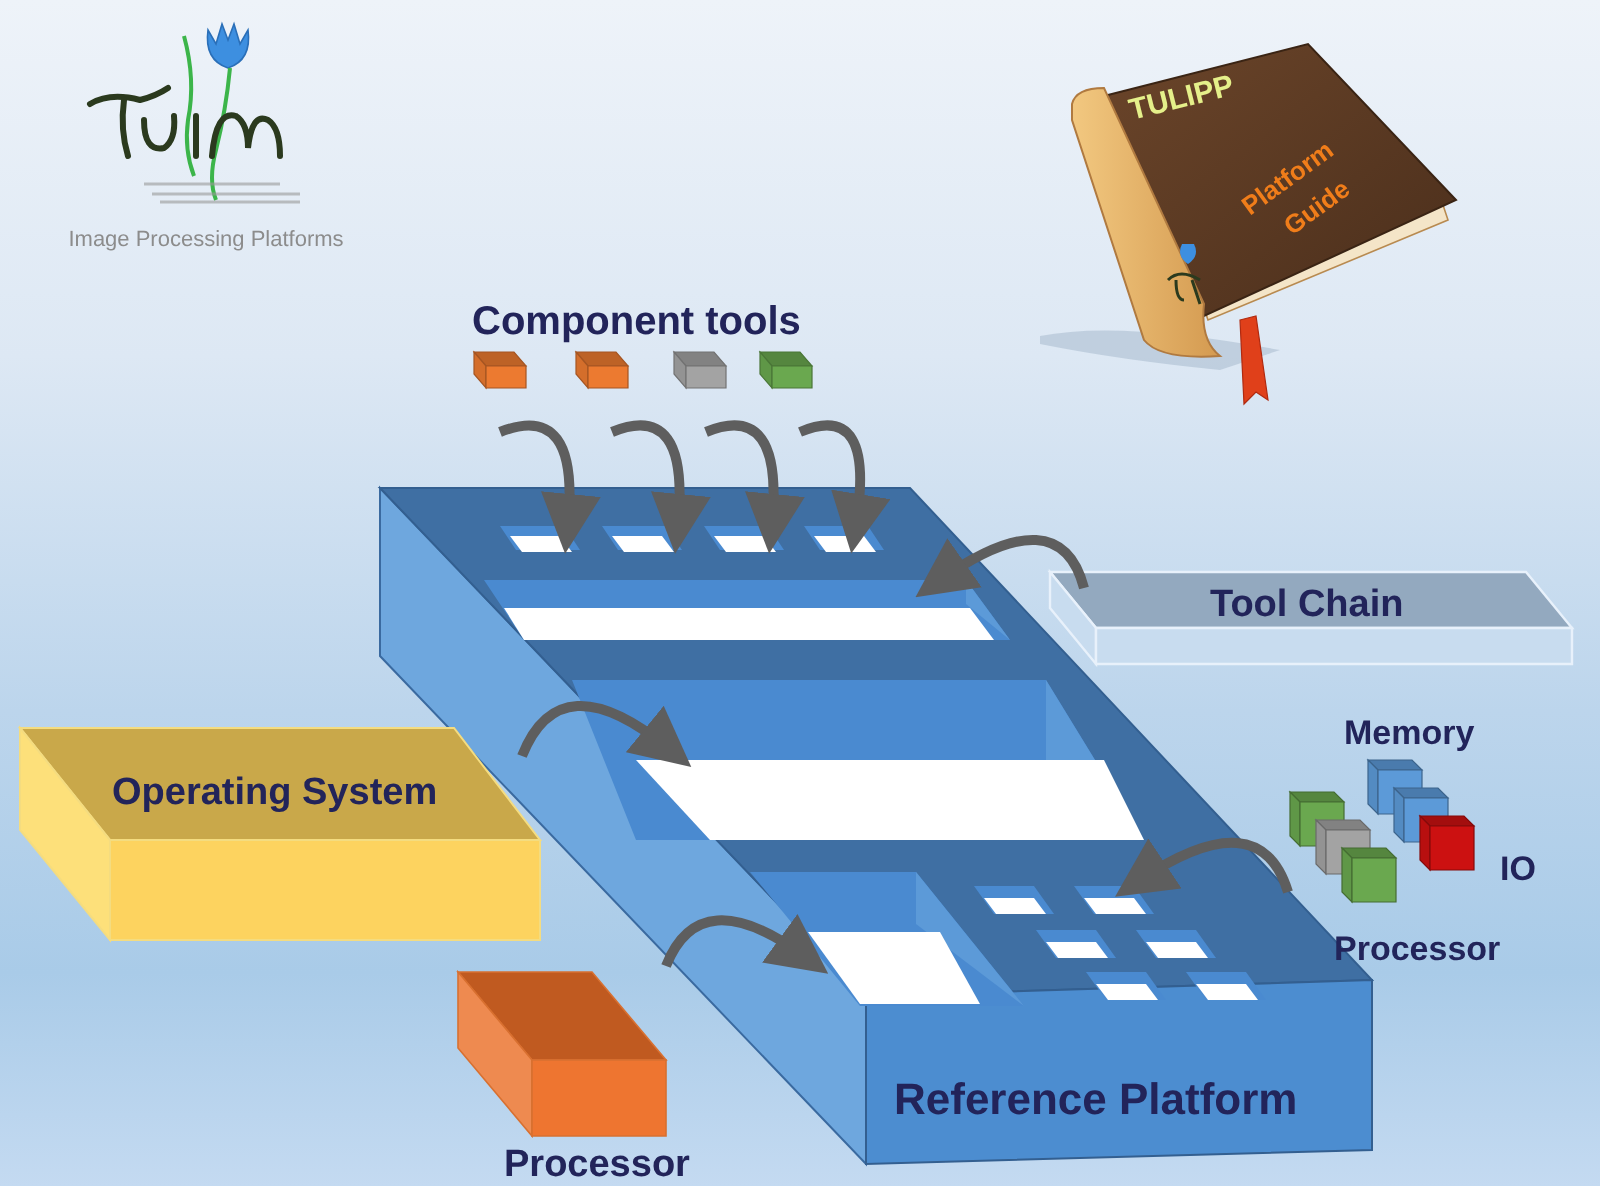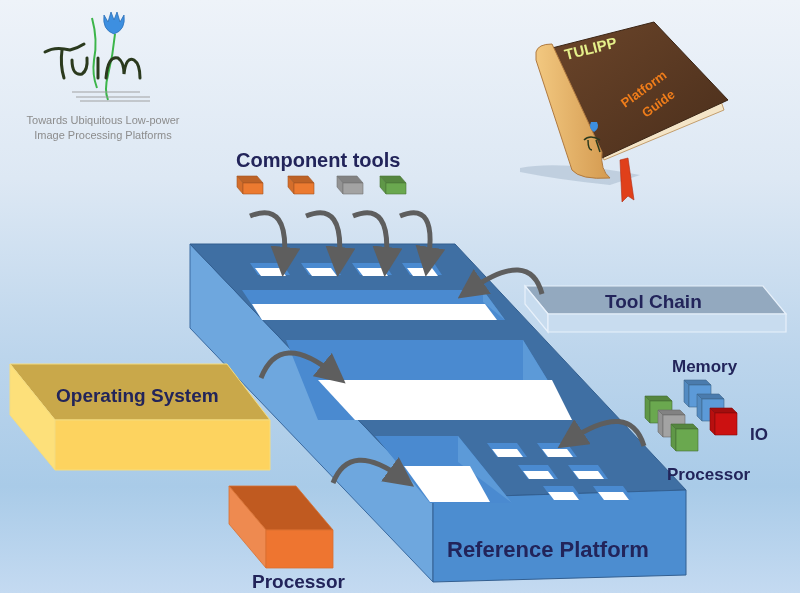--- a/index.html
+++ b/index.html
@@ -240,17 +240,16 @@
     <path d="M353,216 Q392,200 386,262" marker-end="url(#ah)"></path>
     <path d="M400,216 Q438,200 428,262" marker-end="url(#ah)"></path>
     <path d="M542,294 Q530,248 470,290" marker-end="url(#ah)"></path>
     <path d="M261,378 Q280,330 334,374" marker-end="url(#ah)"></path>
     <path d="M333,483 Q350,440 402,478" marker-end="url(#ah)"></path>
     <path d="M644,446 Q630,400 570,440" marker-end="url(#ah)"></path>
   </g>
 </svg>
 
 <div class="tagline">
-  <div>Towards Ubiquitous Low-power</div>
   <div>Image Processing Platforms</div>
 </div>
 
 </div>
 
 </body></html>

